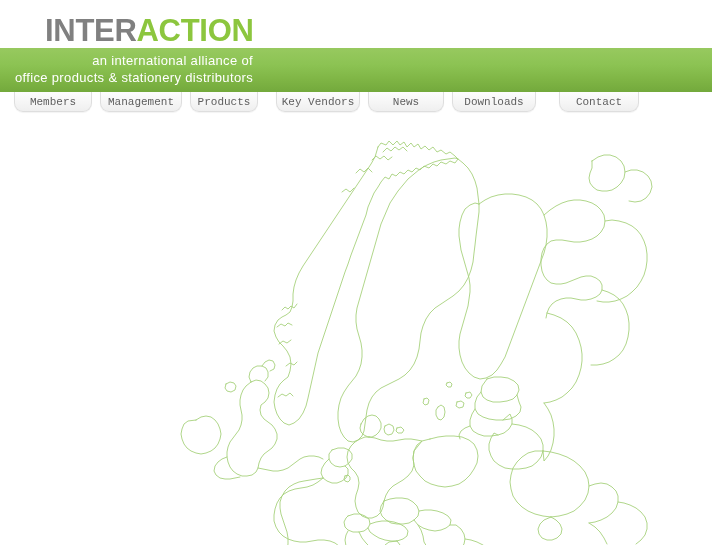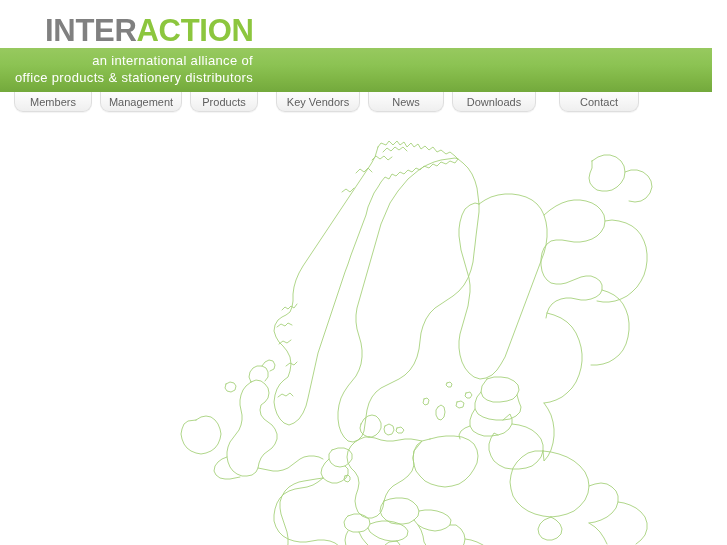--- a/index.html
+++ b/index.html
@@ -80,20 +80,21 @@
     color: #5e5e5e;
     background: linear-gradient(to bottom, #fdfdfd 0%, #f7f7f7 45%, #efefef 100%);
     border: 1px solid #dedede;
     border-top: none;
     border-bottom-left-radius: 9px;
     border-bottom-right-radius: 9px;
     box-sizing: border-box;
     cursor: pointer;
     white-space: nowrap;
     box-shadow: 0 1px 1px rgba(0,0,0,0.05);
+    font-family: Liberation Mono, monospace;
   }
 
   
   #map-area {
     position: absolute;
     left: 0;
     top: 114px;
     width: 727px;
     height: 431px;
     overflow: hidden;

